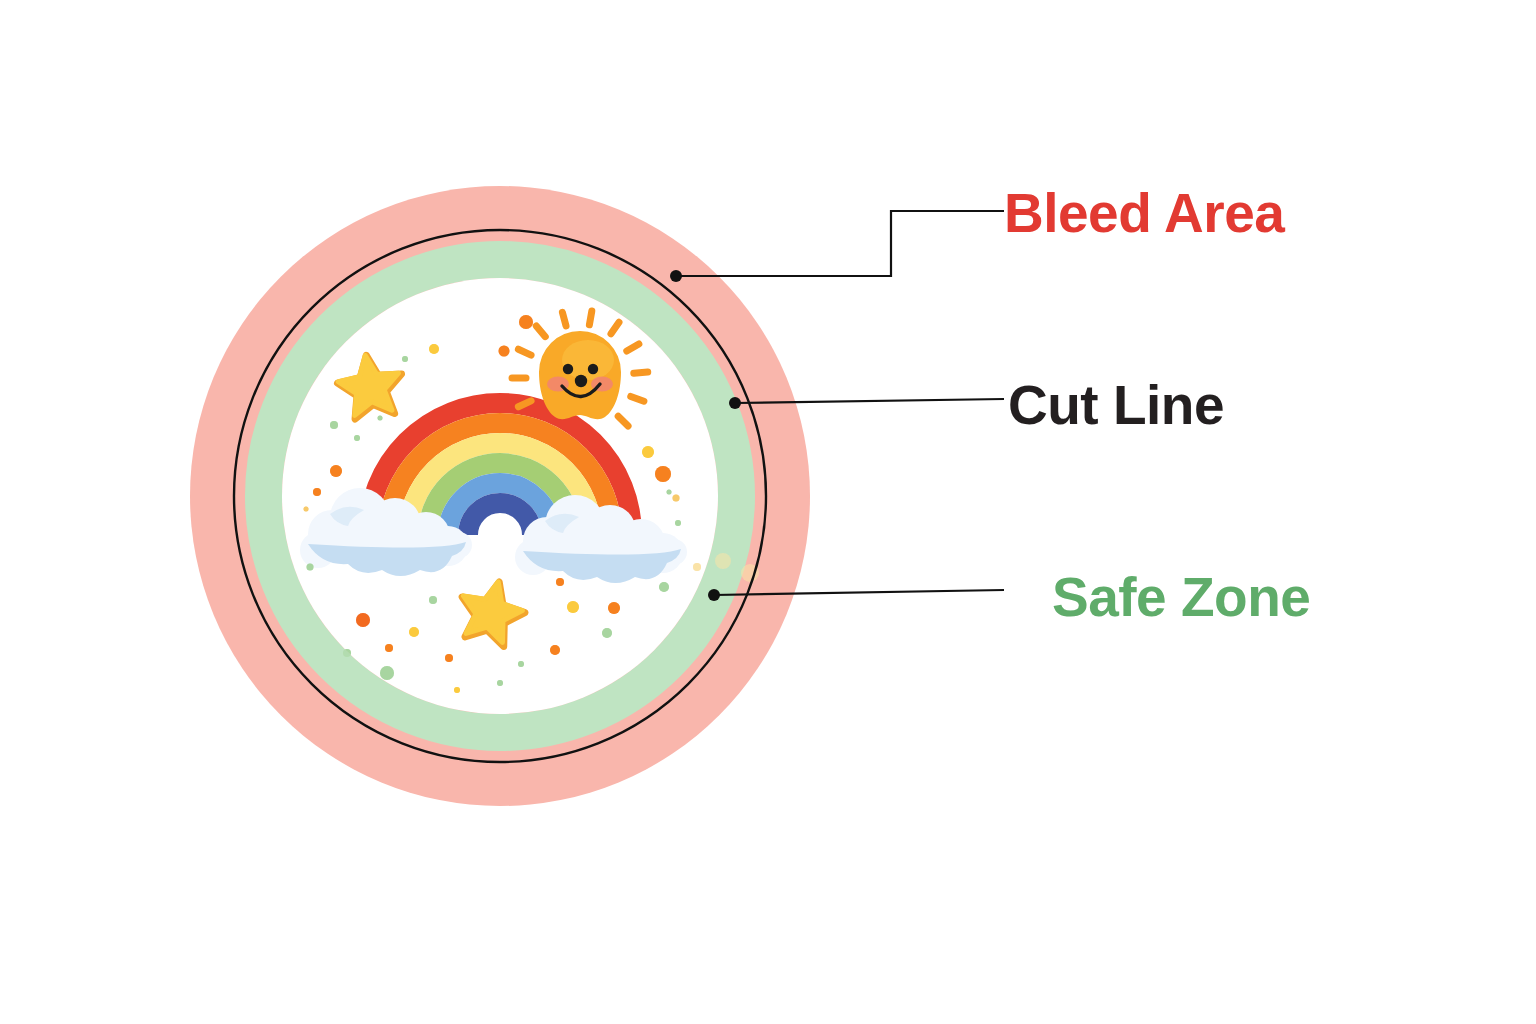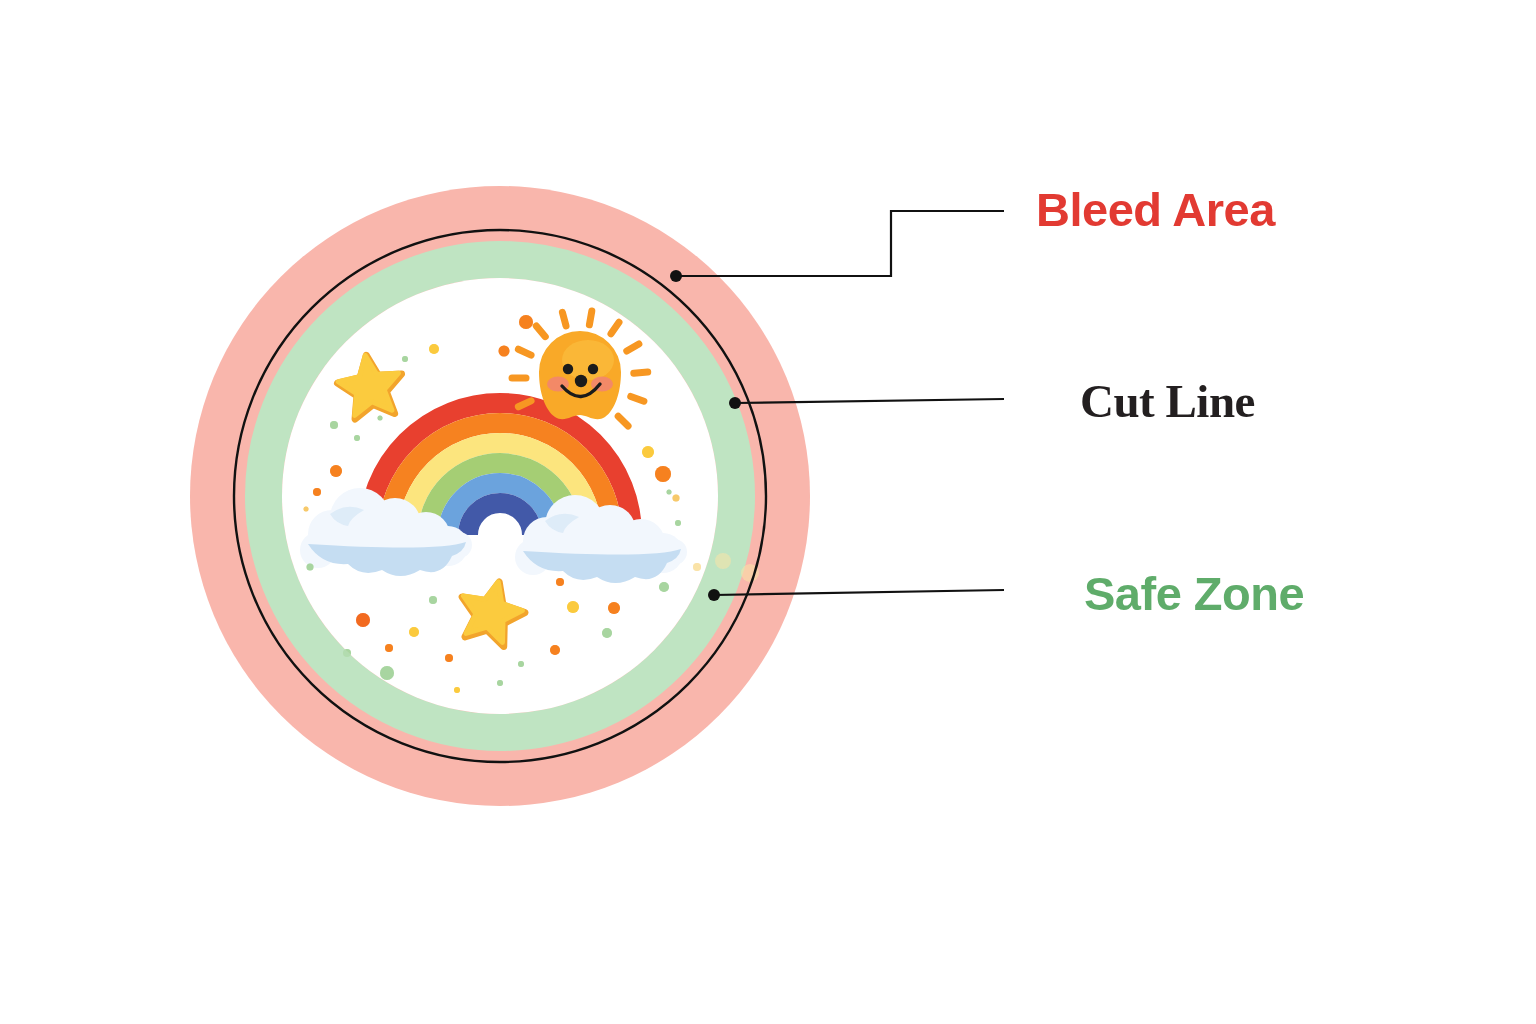--- a/index.html
+++ b/index.html
@@ -23,28 +23,27 @@
     position: absolute;
     left: 0;
     top: 0;
     width: 1536px;
     height: 1024px;
   }
   .label {
     position: absolute;
     font-family: "Liberation Sans", sans-serif;
     font-weight: bold;
-    font-size: 47px;
+    font-size: 55px;
     letter-spacing: -0.5px;
     white-space: nowrap;
     line-height: 1;
-    margin-left: 32px;
   }
   #label-bleed  { left: 1004px; top: 186px; }
-  #label-cut    { left: 1048px; top: 378px; font-family: Liberation Serif, serif; }
+  #label-cut    { left: 1008px; top: 378px; }
   #label-safe   { left: 1052px; top: 570px; }
 </style>
 </head>
 <body>
 
 <div id="stage">
 
   <svg class="diagram-svg" viewBox="0 0 1536 1024">
     <defs>
       <clipPath id="artClip">

